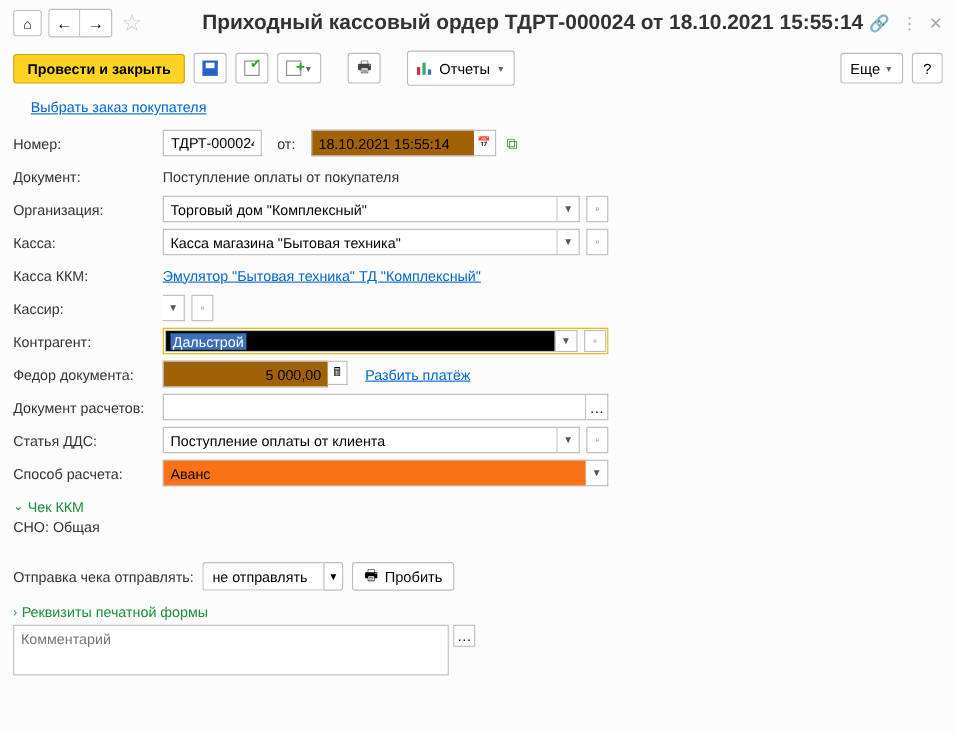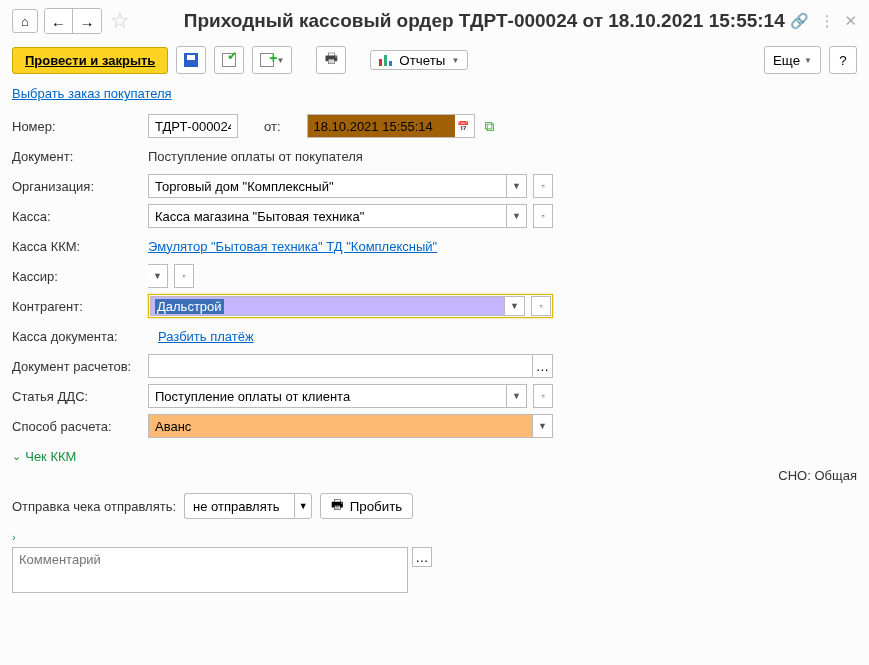--- a/index.html
+++ b/index.html
@@ -76,41 +76,40 @@
     padding: 4px 0 10px 0;
   }
   .btn-main {
     background: #ffd324;
     border: 1px solid #c9a500;
     border-radius: 3px;
     padding: 5px 12px;
     font-weight: bold;
     font-size: 13px;
     cursor: pointer;
-    text-decoration: underline;
   }
   .tb-btn {
     width: 30px;
     height: 28px;
     border: 1px solid #bbb;
     background: #fff;
     border-radius: 3px;
     display: inline-flex;
     align-items: center;
     justify-content: center;
     cursor: pointer;
     font-size: 14px;
   }
   .tb-btn.with-caret { width: 40px; gap:2px; }
   .tb-btn .caret { font-size: 8px; color:#666; }
   .tb-reports {
     border: 1px solid #bbb;
     background: #fff;
     border-radius: 3px;
-    height: 20px;
+    height: 32px;
     padding: 0 8px;
     display: inline-flex;
     align-items: center;
     gap: 6px;
     cursor: pointer;
   }
   .tb-reports .chart-icon { width:14px; height:12px; display:inline-block; position:relative; }
   .tb-reports .chart-icon::before { content:''; position:absolute; bottom:0; left:0; width:3px; height:7px; background:#c33; }
   .tb-reports .chart-icon::after { content:''; position:absolute; bottom:0; left:5px; width:3px; height:11px; background:#3a7; }
   .chart-bar3 { position:absolute; bottom:0; left:10px; width:3px; height:5px; background:#37c; }
@@ -136,21 +135,21 @@
     align-items: center;
     justify-content: center;
     cursor: pointer;
   }
 
   .link {
     color: #0066cc;
     text-decoration: underline;
     cursor: pointer;
   }
-  .select-order { display:inline-block; margin: 2px 0 10px 0; }
+  .select-order { display:inline-block; margin: 2px 0 10px 16px; }
 
   .form-row {
     display: flex;
     align-items: center;
     min-height: 30px;
     gap: 6px;
   }
   .form-label {
     width: 130px;
     flex-shrink: 0;
@@ -222,46 +221,46 @@
     box-shadow: 0 0 2px rgba(224,184,0,.6);
     padding: 1px;
   }
   .lookup.active .sel {
     background: #3b6fb6;
     color: #fff;
     padding: 0 2px;
   }
   .input-selected-text {
     display:flex; align-items:center; flex:1;
-    border:1px solid #bbb; padding:0 4px; background:#c4b5fd;
+    border:1px solid #bbb; padding:0 4px; background:#000000;
   }
   .input-ellipsis {
     width: 20px;
     border: 1px solid #bbb;
     border-left: none;
     background: #fff;
     display: inline-flex;
     align-items: center;
     justify-content: center;
     cursor: pointer;
   }
   .settle-input { display:flex; align-items:stretch; height:24px; width:405px; }
   .settle-input input { flex:1; border:1px solid #bbb; padding:0 6px; background:#fff; font-size:13px; }
 
   .payment-method { display:flex; align-items:stretch; height:24px; width:405px; }
-  .payment-method input { flex:1; border:1px solid #bbb; padding:0 6px; background:#fdba74; font-size:13px; font-family:inherit; }
+  .payment-method input { flex:1; border:1px solid #bbb; padding:0 6px; background:#f97316; font-size:13px; font-family:inherit; }
 
   .group-header {
     display:flex; align-items:center; gap:4px;
     color: #178f3b;
     cursor: pointer;
     margin: 8px 0 4px 0;
   }
   .group-header .chev { font-size: 11px; }
-  .sno-row { margin: 2px 0 10px 0; text-align: right; }
+  .sno-row { margin: 2px 0 24px 0; }
 
   .send-row {
     display:flex; align-items:center; gap:8px;
     margin: 6px 0 12px 0;
   }
   .send-select {
     display:flex; align-items:stretch; height:26px;
     border-radius: 3px;
   }
   .send-select input {
@@ -393,21 +392,21 @@
   <button class="btn-q">?</button>
 </div>
 
 
 <a class="link select-order">Выбрать заказ покупателя</a>
 
 
 <div class="form-row">
   <span class="form-label">Номер:</span>
   <input class="input-text" style="width: 90px;" value="ТДРТ-000024">
-  <span style="margin:0 20px">от:</span>
+  <span style="margin:0 8px">от:</span>
   <div class="input-with-btn">
     <input style="width: 148px;" value="18.10.2021 15:55:14">
     <button class="small-btn">
       <span>📅</span>
     </button>
   </div>
   <span class="time-status-icon">⧉</span>
 </div>
 
 
@@ -474,21 +473,27 @@
         <span>▼</span>
       </button>
     <button class="lookup-btn open">
         <span>▫</span>
       </button>
   </div>
 </div>
 
 
 <div class="form-row">
-  <span class="form-label">Касса документа:</span>
+  <span class="form-label">Федор документа:</span>
+  <div class="input-with-btn">
+    <input class="input-num" style="width: 150px;" value="5 000,00">
+    <button class="calc-btn">
+      <span>🖩</span>
+    </button>
+  </div>
   <a class="link" style="margin-left:10px">Разбить платёж</a>
 </div>
 
 
 <div class="form-row">
   <span class="form-label">Документ расчетов:</span>
   <div class="settle-input">
     <input value="" style="">
     <button class="input-ellipsis">
       <span>…</span>
@@ -542,20 +547,21 @@
   </div>
   <button class="btn-punch">
     <span>🖶</span>
     <span>Пробить</span>
   </button>
 </div>
 
 
 <div class="group-header">
   <span class="chev">›</span>
+  <span>Реквизиты печатной формы</span>
 </div>
 
 
 <div class="comment-wrap">
   <textarea placeholder="Комментарий" style=""></textarea>
   <button class="input-ellipsis" style="border:1px solid #bbb">
     <span>…</span>
   </button>
 </div>
 

